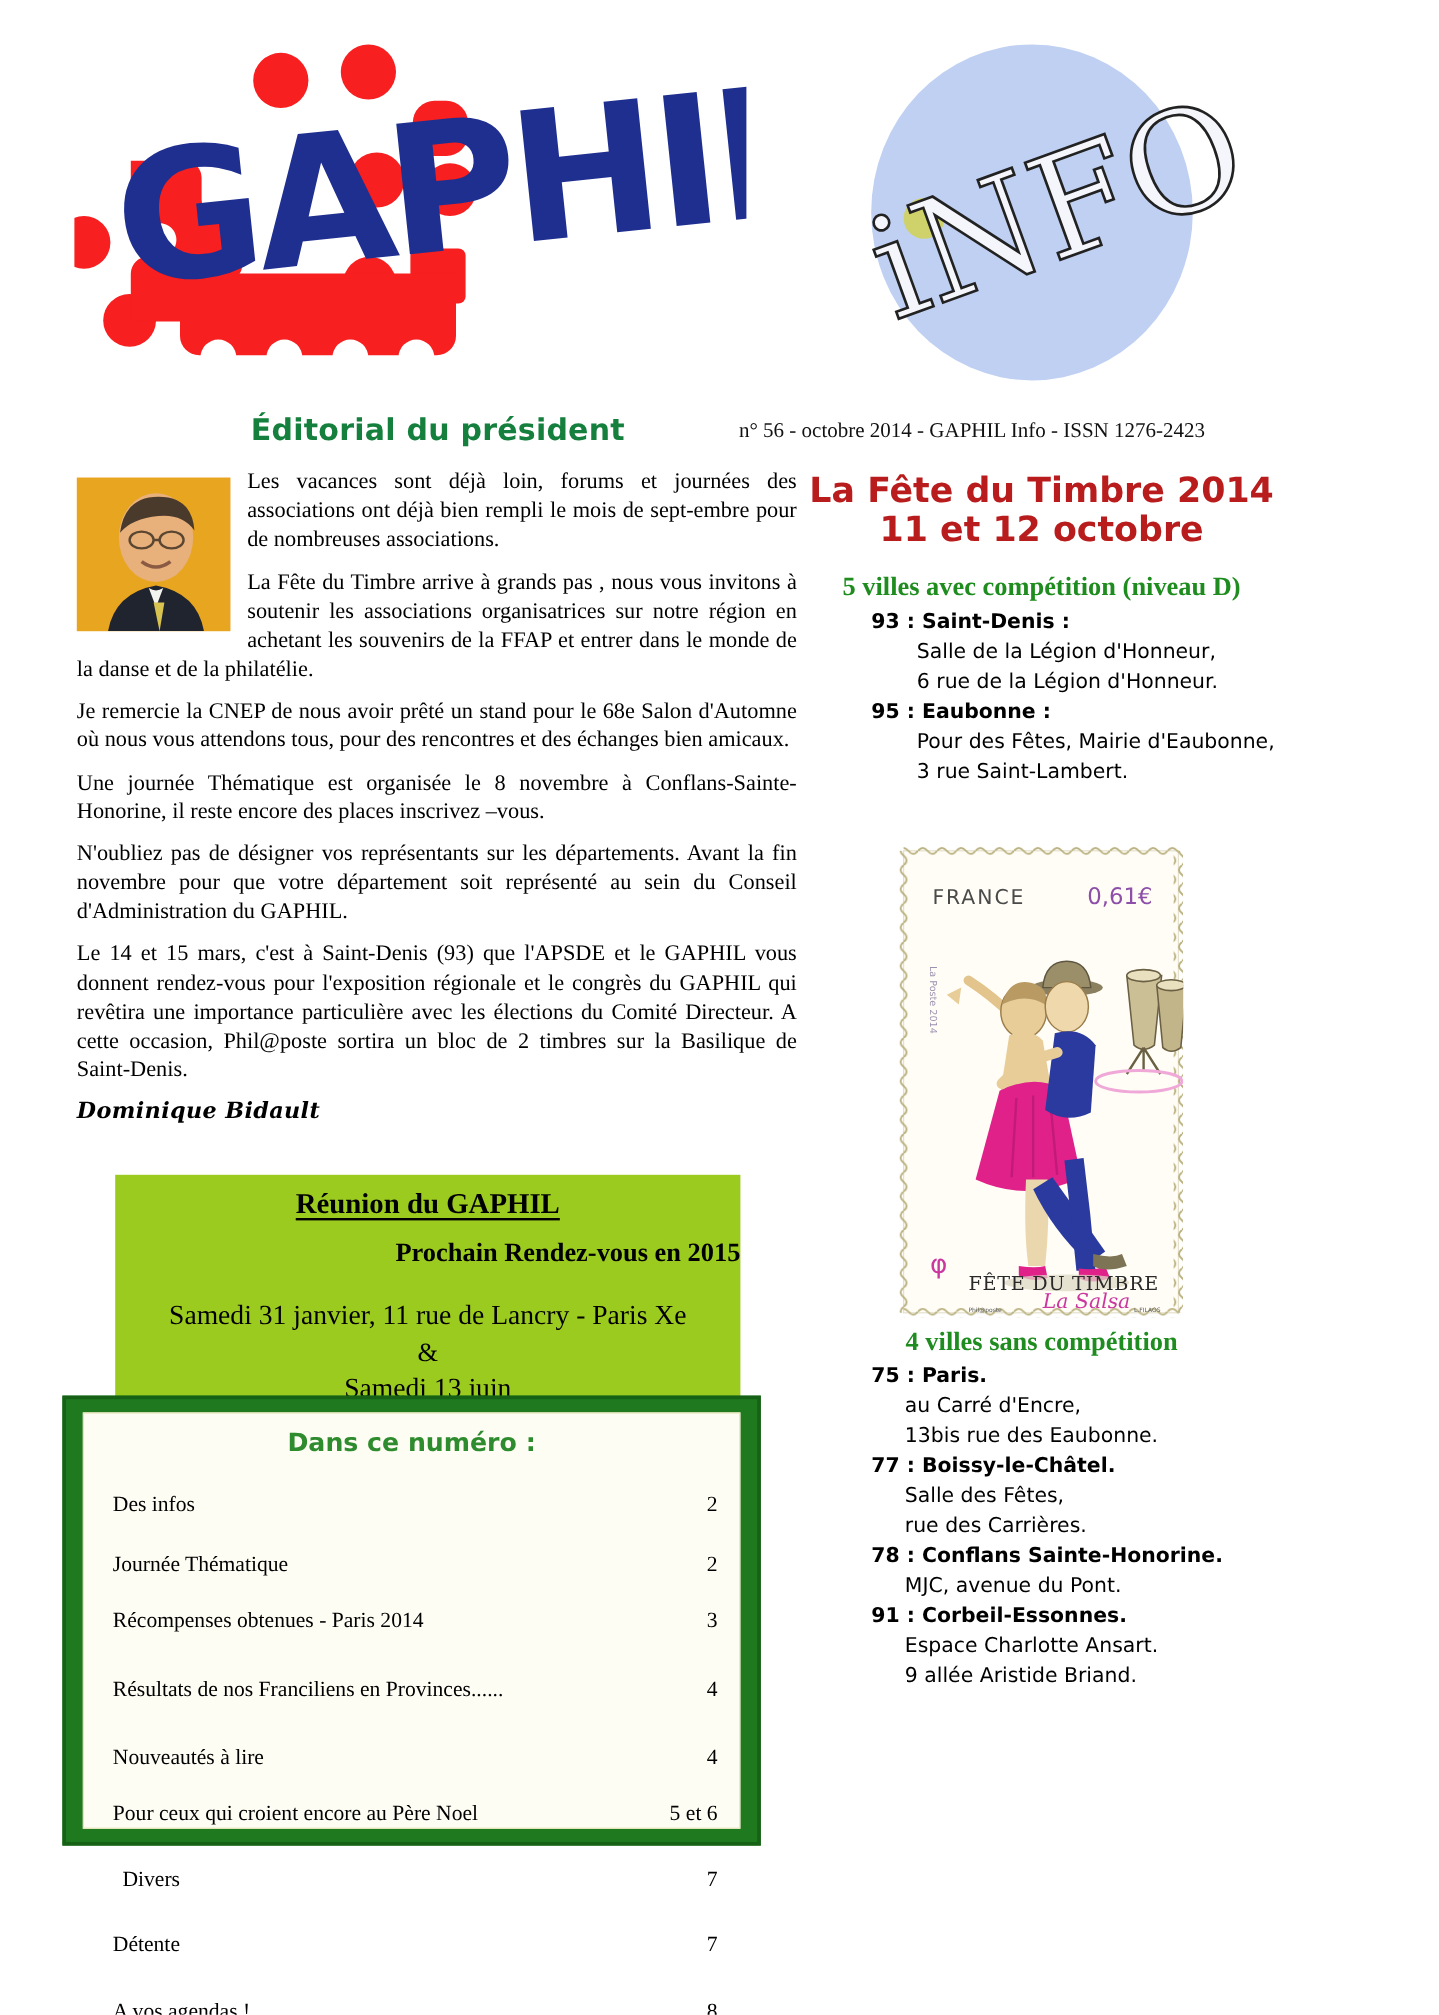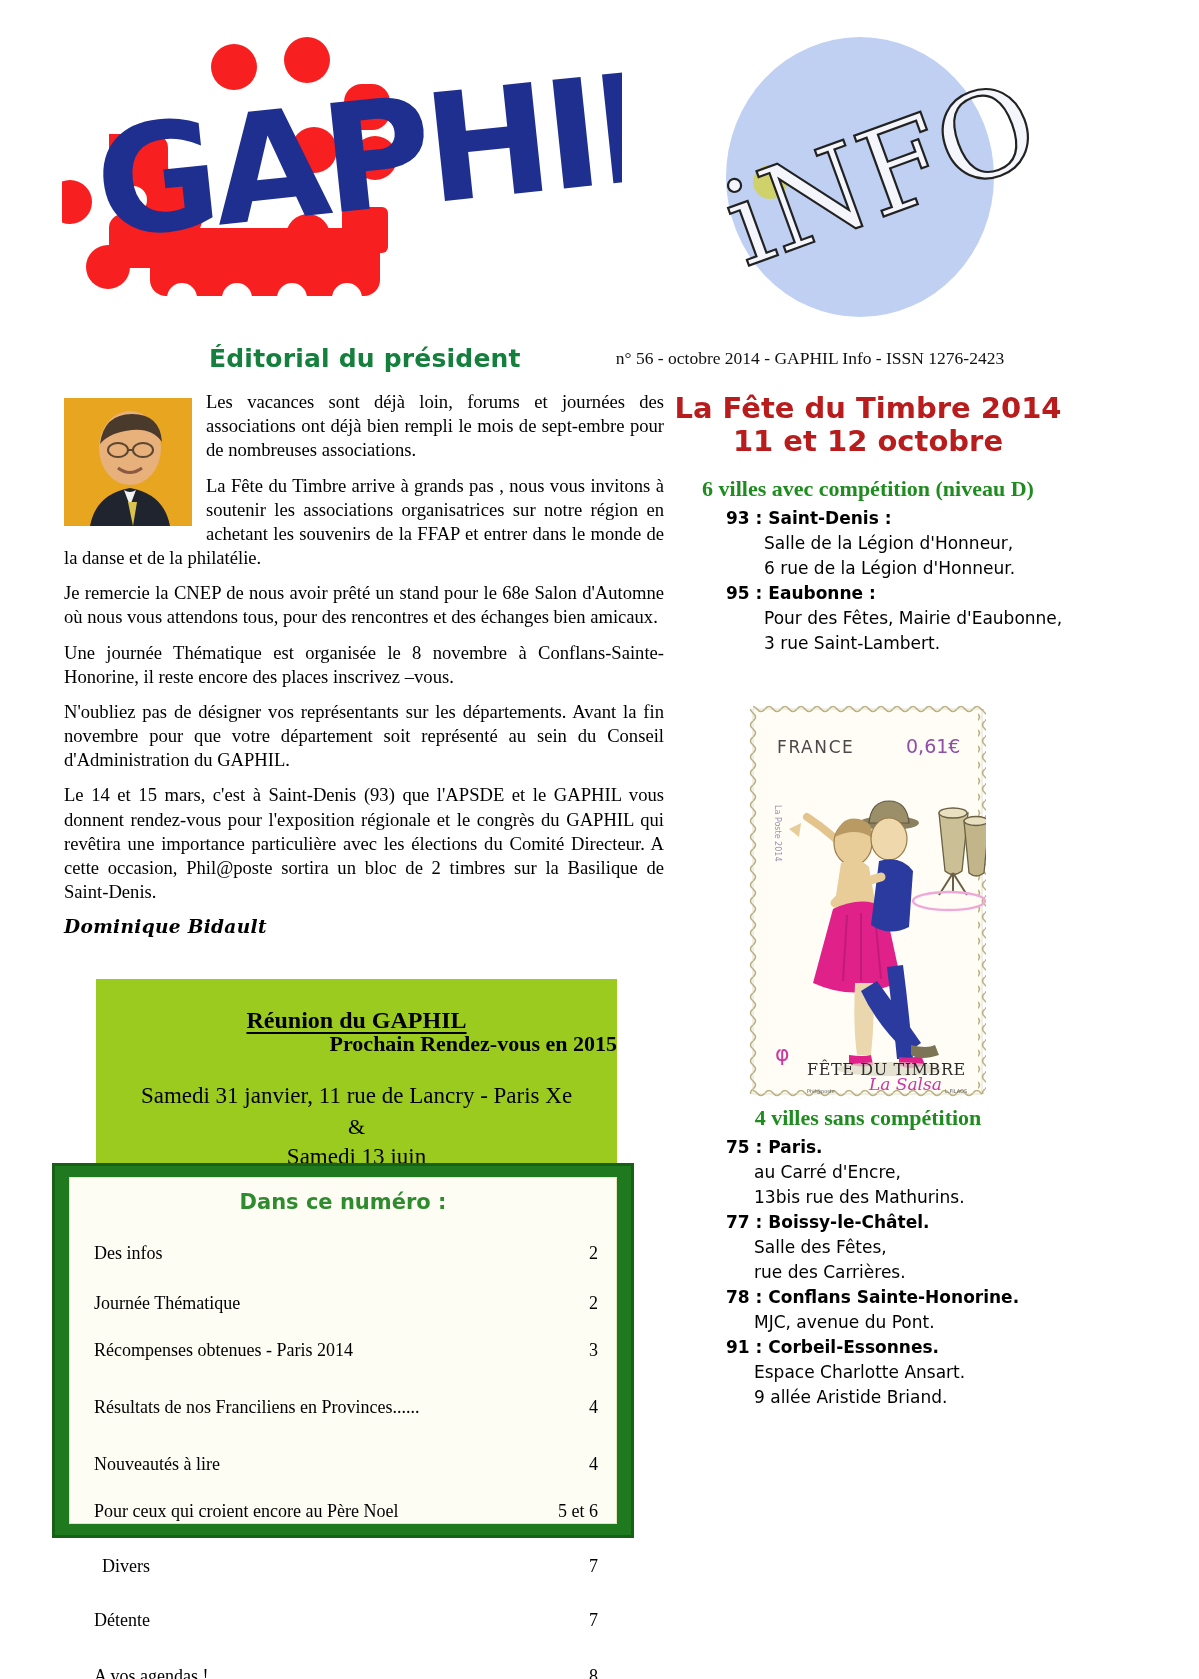--- a/index.html
+++ b/index.html
@@ -33,21 +33,21 @@
   .edito p.first{text-indent:0;}
   .sig{margin:10px 0 0 0;text-align:right;padding-right:6px;
       font-family:"DejaVu Serif",serif;font-style:italic;font-weight:bold;
       font-size:14.5px;letter-spacing:.3px;}
 
   
   .reunion{position:absolute;left:96px;top:979px;width:521px;height:205px;
       background:#9ccb1f;}
   .reunion .r-t{position:absolute;left:0;right:0;top:12px;text-align:center;
       font-size:24px;font-weight:bold;text-decoration:underline;
-      text-underline-offset:4px;margin-top:16px;}
+      text-underline-offset:4px;}
   .reunion .r-s{position:absolute;left:0;right:0;top:52px;text-align:right;
       font-size:22px;font-weight:bold;}
   .reunion .r-l1{position:absolute;left:0;right:0;top:104px;text-align:center;
       font-size:23px;}
   .reunion .r-amp{position:absolute;left:0;right:0;top:135px;text-align:center;
       font-size:22px;}
   .reunion .r-l2{position:absolute;left:0;right:0;top:165px;text-align:center;
       font-size:23px;}
 
   
@@ -208,21 +208,21 @@
     </div>
   </div>
 </div>
 
 <div class="right-col">
   <div class="ft-title">
     <div>La Fête du Timbre 2014</div>
     <div>11 et 12 octobre</div>
   </div>
 
-  <div class="sec-head">6 villes avec compétition (niveau D)</div>
+  <div class="sec-head">5 villes avec compétition (niveau D)</div>
 
   <div>
     <div class="city ind-1">93 :  Saint-Denis :</div>
     <div class="addr ind-2">Salle de la Légion d'Honneur,</div>
     <div class="addr ind-2">6 rue de la Légion d'Honneur.</div>
   </div>
   <div>
     <div class="city ind-1">95 :  Eaubonne :</div>
     <div class="addr ind-2">Pour des Fêtes, Mairie d'Eaubonne,</div>
     <div class="addr ind-2">3 rue Saint-Lambert.</div>
@@ -295,21 +295,21 @@
     <text x="196" y="388" font-family="DejaVu Sans, sans-serif" font-size="5" fill="#5a5a5a">L.FILAOS</text>
   </svg>
 </div>
 
 <div class="bottom-list">
   <div class="sec-head">4 villes sans compétition</div>
 
   <div>
     <div class="city ind-1">75 :  Paris.</div>
     <div class="addr ind-3">au Carré d'Encre,</div>
-    <div class="addr ind-3">13bis rue des Mathurins.</div>
+    <div class="addr ind-3">13bis rue des Eaubonne.</div>
   </div>
   <div>
     <div class="city ind-1">77 :  Boissy-le-Châtel.</div>
     <div class="addr ind-3">Salle des Fêtes,</div>
     <div class="addr ind-3">rue des Carrières.</div>
   </div>
   <div>
     <div class="city ind-1">78 :  Conflans  Sainte-Honorine.</div>
     <div class="addr ind-3">MJC, avenue du Pont.</div>
   </div>

